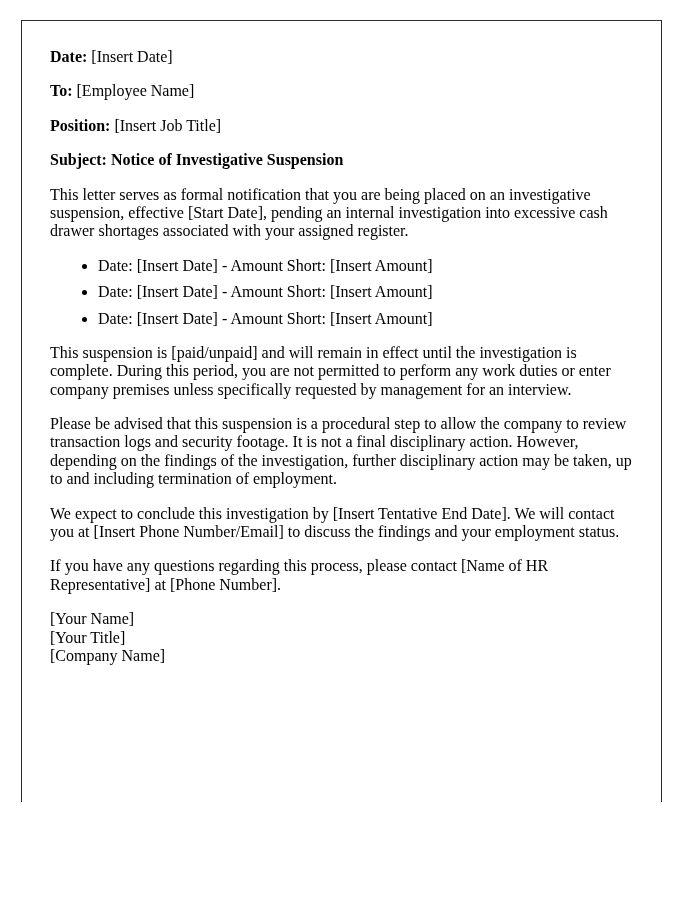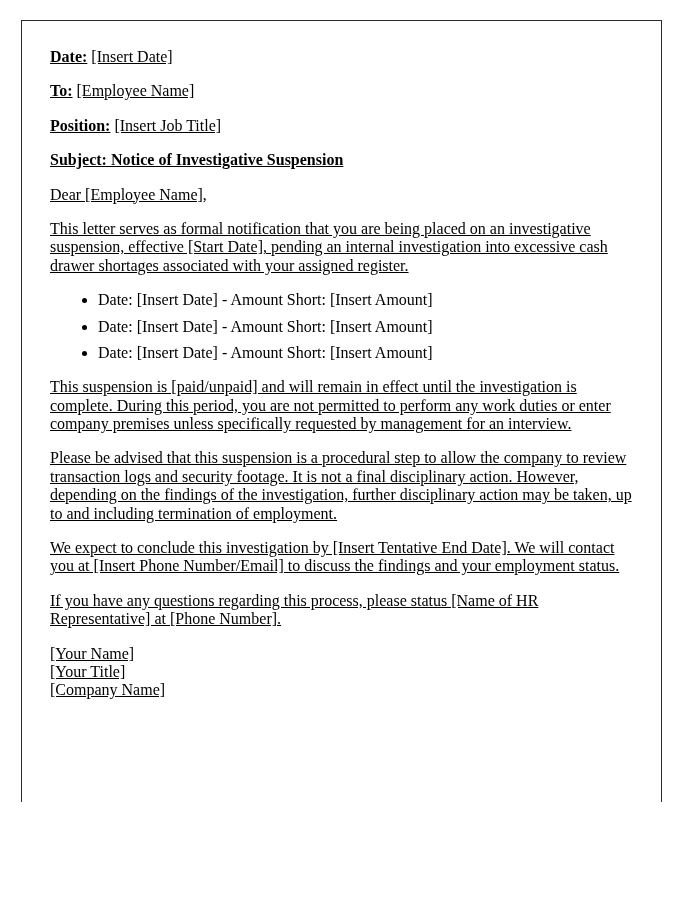--- a/index.html
+++ b/index.html
@@ -19,21 +19,21 @@
   .doc-box {
     position: absolute;
     left: 21px; top: 20px;
     width: 641px; height: 782px;
     border: 1px solid #2b2b2b;
     border-bottom: none;
     padding: 11px 21px 0 28px;
     background: #ffffff;
     overflow: hidden;
   }
-  .para { margin: 16px 0; text-decoration: underline; }
+  .para { margin: 16px 0; }
   .b { font-weight: bold; }
   .field .label { margin-right: 0.25em; }
   ul.disc-list {
     margin: 16px 0;
     padding-left: 40px;
     list-style-type: disc;
   }
   ul.disc-list li { margin: 8px; padding: 0; }
   .sig-line { margin: 0; }
 </style>
@@ -50,38 +50,37 @@
     <span class="b label">To:</span><span>[Employee Name]</span>
   </p>
 
 
   <p class="para field">
     <span class="b label">Position:</span><span>[Insert Job Title]</span>
   </p>
 
   <p class="para b">Subject: Notice of Investigative Suspension</p>
 
-  <p class="para">Dear [Employee Name],</p>
 
   <p class="para">This letter serves as formal notification that you are being placed on an investigative suspension, effective [Start Date], pending an internal investigation into excessive cash drawer shortages associated with your assigned register.</p>
 
 
   <ul class="disc-list">
     <li>Date: [Insert Date] - Amount Short: [Insert Amount]</li>
     <li>Date: [Insert Date] - Amount Short: [Insert Amount]</li>
     <li>Date: [Insert Date] - Amount Short: [Insert Amount]</li>
   </ul>
 
   <p class="para">This suspension is [paid/unpaid] and will remain in effect until the investigation is complete. During this period, you are not permitted to perform any work duties or enter company premises unless specifically requested by management for an interview.</p>
 
   <p class="para">Please be advised that this suspension is a procedural step to allow the company to review transaction logs and security footage. It is not a final disciplinary action. However, depending on the findings of the investigation, further disciplinary action may be taken, up to and including termination of employment.</p>
 
   <p class="para">We expect to conclude this investigation by [Insert Tentative End Date]. We will contact you at [Insert Phone Number/Email] to discuss the findings and your employment status.</p>
 
-  <p class="para">If you have any questions regarding this process, please status [Name of HR Representative] at [Phone Number].</p>
+  <p class="para">If you have any questions regarding this process, please contact [Name of HR Representative] at [Phone Number].</p>
 
 
   <div class="para">
     <div class="sig-line">[Your Name]</div>
     <div class="sig-line">[Your Title]</div>
     <div class="sig-line">[Company Name]</div>
   </div>
 
 </div>
 

